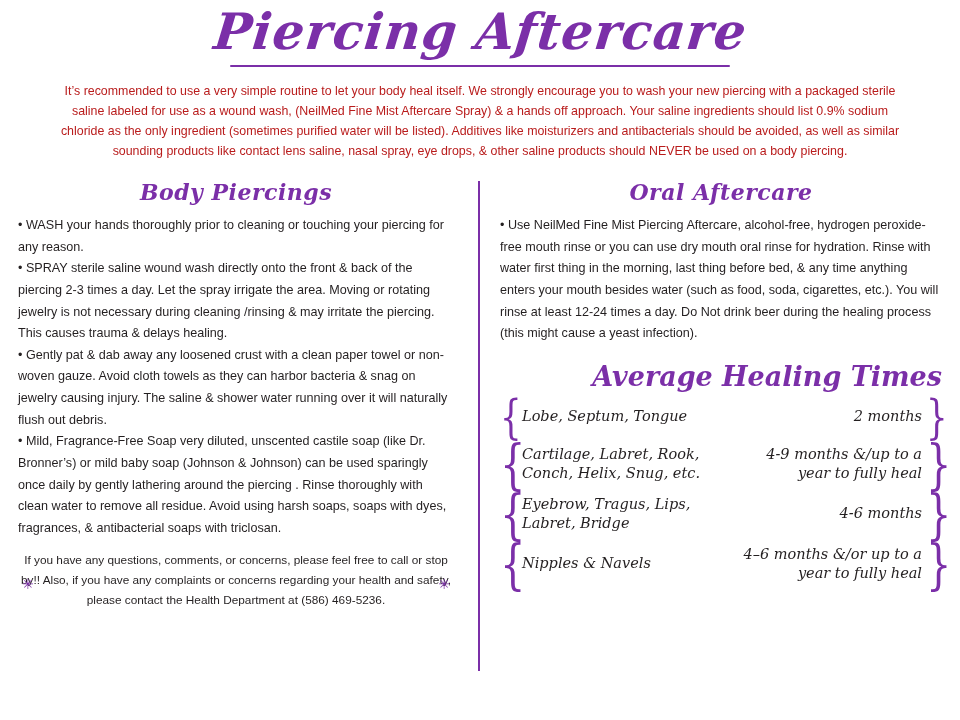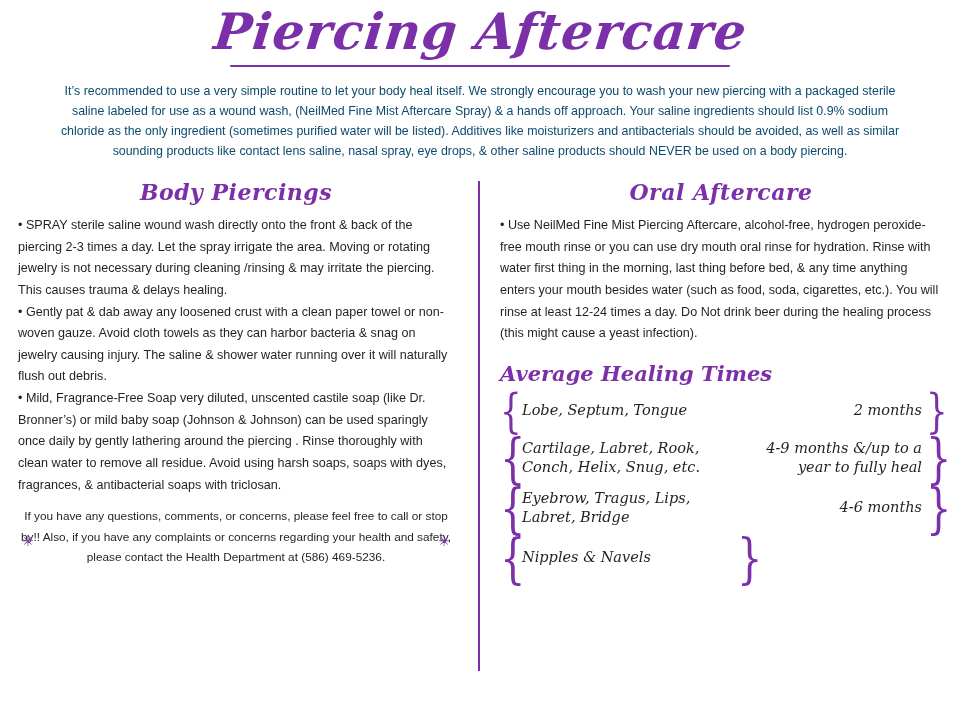--- a/index.html
+++ b/index.html
@@ -48,21 +48,21 @@
     border-radius: 2px;
   }
 
   
   .intro {
     width: 840px;
     margin: 14px auto 0 auto;
     text-align: center;
     font-size: 12.4px;
     line-height: 1.62;
-    color: #0c4a6e;
+    color: #b91c1c;
   }
 
   
   .columns {
     position: relative;
     margin-top: 18px;
     display: flex;
     align-items: flex-start;
   }
   .divider {
@@ -116,25 +116,25 @@
   .star {
     color: #7b2fa8;
     font-size: 14px;
     position: absolute;
   }
   .star-left { left: 4px; bottom: 14px; }
   .star-right { right: 4px; bottom: 14px; }
 
   
   .healing-head {
-    text-align: left;
+    text-align: right;
     font-family: "DejaVu Serif", serif;
     font-style: italic;
     font-weight: 700;
-    font-size: 21px;
+    font-size: 27px;
     color: #7b2fa8;
     margin: 16px 0 8px 0;
   }
   .heal-row {
     display: flex;
     align-items: center;
     margin-bottom: 10px;
   }
   .brace {
     font-family: "DejaVu Serif", serif;
@@ -177,20 +177,21 @@
   </div>
 
   <div class="intro">It’s recommended to use a very simple routine to let your body heal itself. We strongly encourage you to wash your new piercing with a packaged sterile saline labeled for use as a wound wash, (NeilMed Fine Mist Aftercare Spray) &amp; a hands off approach. Your saline ingredients should list 0.9% sodium chloride as the only ingredient (sometimes purified water will be listed). Additives like moisturizers and antibacterials should be avoided, as well as similar sounding products like contact lens saline, nasal spray, eye drops, &amp; other saline products should NEVER be used on a body piercing.</div>
 
   <div class="columns">
     <div class="divider"></div>
 
     <div class="col col-left">
       <div class="section-head">Body Piercings</div>
       <div class="body-text">
+        <p class="bullet">• WASH your hands thoroughly prior to cleaning or touching your piercing for any reason.</p>
         <p class="bullet">• SPRAY sterile saline wound wash directly onto the front &amp; back of the piercing 2-3 times a day. Let the spray irrigate the area. Moving or rotating jewelry is not necessary during cleaning /rinsing &amp; may irritate the piercing. This causes trauma &amp; delays healing.</p>
         <p class="bullet">• Gently pat &amp; dab away any loosened crust with a clean paper towel or non-woven gauze. Avoid cloth towels as they can harbor bacteria &amp; snag on jewelry causing injury. The saline &amp; shower water running over it will naturally flush out debris.</p>
         <p class="bullet">• Mild, Fragrance-Free Soap very diluted, unscented castile soap (like Dr. Bronner’s) or mild baby soap (Johnson &amp; Johnson) can be used sparingly once daily by gently lathering around the piercing . Rinse thoroughly with clean water to remove all residue. Avoid using harsh soaps, soaps with dyes, fragrances, &amp; antibacterial soaps with triclosan.</p>
       </div>
       <div class="footer-note">
         <span class="star star-left">✳</span>
         <span class="star star-right">✳</span>
         <span>If you have any questions, comments, or concerns, please feel free to call or stop by!! Also, if you have any complaints or concerns regarding your health and safety, please contact the Health Department at (586) 469-5236.</span>
       </div>
     </div>
@@ -220,17 +221,18 @@
       <div class="heal-row">
         <span class="brace tall">{</span>
         <span class="heal-cell heal-left">Eyebrow, Tragus, Lips, Labret, Bridge</span>
         <span class="heal-cell heal-right">4-6 months</span>
         <span class="brace tall">}</span>
       </div>
 
       <div class="heal-row">
         <span class="brace tall">{</span>
         <span class="heal-cell heal-left">Nipples &amp; Navels</span>
+        <span class="heal-cell heal-right">4–6 months &amp;/or up to a year to fully heal</span>
         <span class="brace tall">}</span>
       </div>
     </div>
   </div>
 </div>
 
 </body></html>

